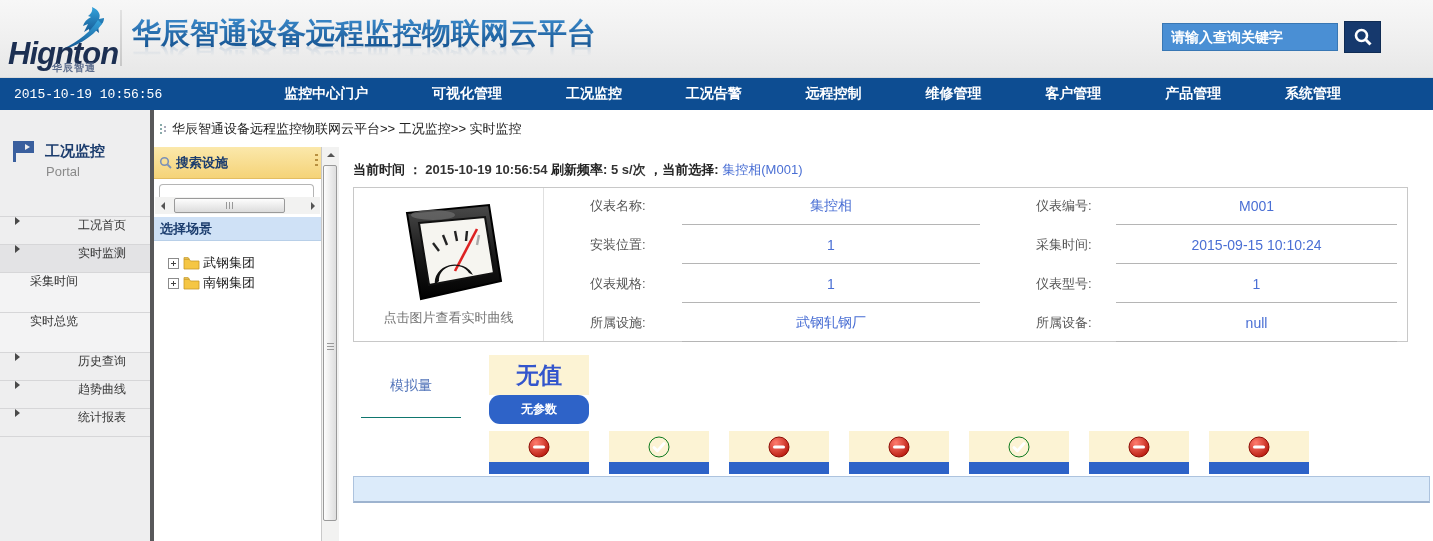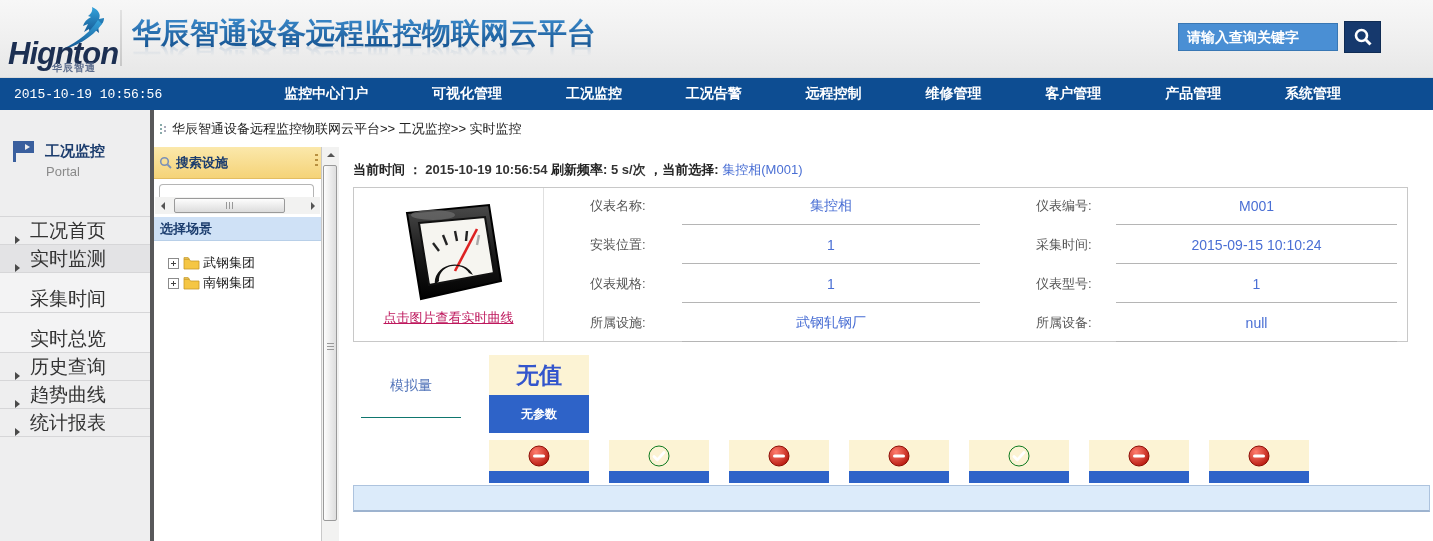--- a/index.html
+++ b/index.html
@@ -17,21 +17,21 @@
     letter-spacing:1px; font-weight:bold; }
   .logo-deer { position:absolute; left:52px; top:0px; }
   .header-divider { position:absolute; left:120px; top:10px; width:2px; height:56px;
     background:linear-gradient(#e2e2e2,#c8c8c8); }
   .site-title { position:absolute; left:132px; top:14px; font-size:29px; font-weight:bold;
     color:#1863a8;
     background:linear-gradient(#3f8fd0 0%, #14518e 90%);
     -webkit-background-clip:text; background-clip:text; -webkit-text-fill-color:transparent;
     -webkit-box-reflect: below -16px linear-gradient(transparent 55%, rgba(0,0,0,.28)); }
   .search-area { position:absolute; right:52px; top:21px; display:flex; align-items:center; }
-  .search-input { width:160px; height:28px; background:var(--accent_blue,#4a8fd4);
+  .search-input { width:176px; height:28px; background:var(--accent_blue,#4a8fd4);
     border:1px solid #3877b4; color:#fff; font-size:14px; font-weight:bold;
     padding:0 8px; outline:none; }
   .search-input::placeholder { color:#fff; opacity:1; }
   .search-btn { width:37px; height:32px; margin-left:6px; background:var(--navy_btn,#16396d);
     border:1px solid #102c54; display:flex; align-items:center; justify-content:center;
     cursor:pointer; }
 
   
   .navbar { height:32px; background:var(--navy,#0d4d92); display:flex; align-items:center; }
   .nav-time { color:#fff; font-size:13px; font-family:"Liberation Mono","DejaVu Sans Mono",monospace;
@@ -40,22 +40,22 @@
   .nav-item { color:#fff; font-size:14px; font-weight:bold; cursor:pointer; white-space:nowrap; }
 
   
   .main-row { display:flex; height:431px; }
   .sidebar { width:150px; background:#eeeeef; flex:none; }
   .portal-header { position:relative; height:106px; }
   .flag-icon { position:absolute; left:12px; top:30px; }
   .portal-title { position:absolute; left:45px; top:32px; font-size:15px; font-weight:bold; color:#1c3d6e; }
   .portal-sub { position:absolute; left:46px; top:54px; font-size:13px; color:#8a8a8a; }
   .side-menu { border-top:1px solid #d6d6d8; }
-  .side-item { display:flex; align-items:flex-end; height:28px; border-bottom:1px solid #d6d6d8;
-    font-size:19px; color:#333; cursor:pointer; }
+  .side-item { display:flex; align-items:flex-start; height:28px; border-bottom:1px solid #d6d6d8;
+    font-size:12px; color:#333; cursor:pointer;gap:48px; }
   .side-item .tri { width:0; height:0; border-left:5px solid #4a4a4a; border-top:4px solid transparent;
     border-bottom:4px solid transparent; margin:0 10px 0 15px; }
   .side-item.sub { height:40px; background:#f3f3f4; padding-left:30px; }
   .side-item.sel { background:#e3e3e5; }
   .side-item span { white-space:nowrap; }
 
   .dark-divider { width:4px; background:#58585a; flex:none; }
 
   .content-col { flex:1; display:flex; flex-direction:column; background:#fff; }
   .breadcrumb-row { height:37px; display:flex; align-items:center; padding-left:5px;
@@ -109,39 +109,39 @@
   .status-line { font-size:13px; color:#333; white-space:nowrap; }
   .status-line .b { font-weight:bold; color:#222; }
   .status-line .v { font-weight:bold; color:#333; }
   .status-line .blue { color:var(--link_blue,#4a6fd4); }
 
   .info-panel { margin-top:8px; width:1055px; height:155px; border:1px solid #c8c8c8;
     display:flex; }
   .gauge-cell { width:190px; flex:none; border-right:1px solid #e0e0e0; display:flex;
     flex-direction:column; align-items:center; justify-content:center; }
   .gauge-img { cursor:pointer; }
-  .gauge-caption { font-size:13px; color:#be185d; margin-top:2px;text-decoration:underline; }
+  .gauge-caption { font-size:13px; color:#737373; margin-top:2px; }
   .info-grid { flex:1; display:grid; grid-template-columns:128px 318px 116px 1fr;
     align-content:center; row-gap:1px; }
   .info-grid > div { height:38px; display:flex; align-items:center; }
   .if-label { font-size:13px; color:#555; padding-left:46px; white-space:nowrap; }
   .if-value { font-size:14px; color:var(--link_blue,#4a6fd4); justify-content:center;
     border-bottom:1px solid #b5b5b5; margin:0 10px; }
 
   .analog-section { margin-top:13px; }
   .analog-top { display:flex; }
   .analog-label-cell { width:100px; margin-left:8px; margin-right:28px; height:63px;
     display:flex; align-items:center; justify-content:center;
     border-bottom:1px solid #0f766e; }
   .analog-label-cell span { font-size:14px; color:#5577bb; }
   .value-card { width:100px; }
   .no-value { height:40px; background:var(--cream,#fcf3d4); display:flex; align-items:center;
     justify-content:center; font-size:23px; font-weight:bold; color:#3355cc; }
-  .no-param { height:38px; background:var(--bar_blue,#2e63c8); display:flex; align-items:center;
-    justify-content:center; font-size:12px; font-weight:bold; color:#fff; }
+  .no-param { height:29px; background:var(--bar_blue,#2e63c8); display:flex; align-items:center;
+    justify-content:center; font-size:12px; font-weight:bold; color:#fff;border-radius:11px; }
 
   .tiles-row { display:flex; gap:20px; margin-left:136px; margin-top:7px; }
   .tile { width:100px; cursor:pointer; }
   .tile-top { height:31px; background:var(--cream,#fcf3d4); display:flex; align-items:center; justify-content:center; }
   .tile-bar { height:12px; background:var(--bar_blue,#2e63c8); }
   .ic { display:flex; }
 
   .highlight-row { margin-top:2px; width:1077px; height:27px; background:var(--highlight,#dcebfa);
     border:1px solid #adc3de; border-bottom:2px solid #9db3cf; }
 </style>

